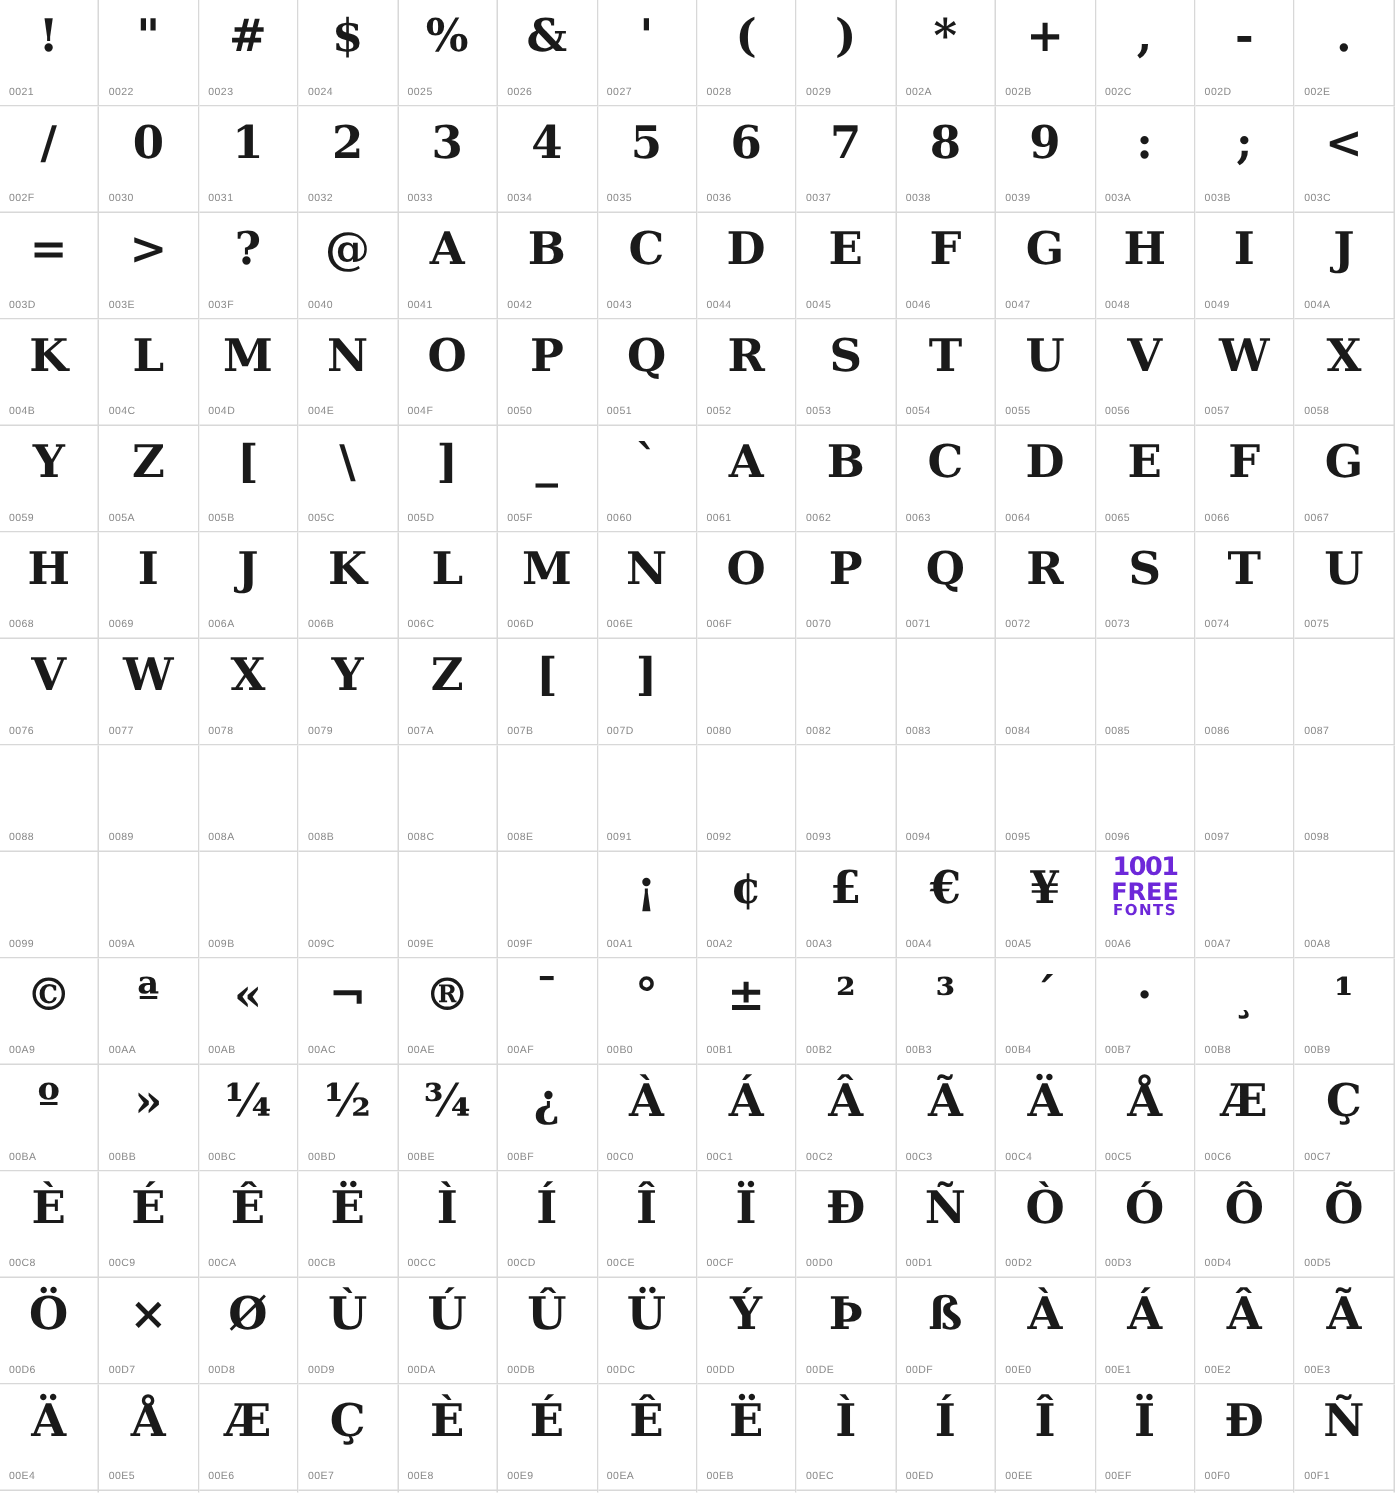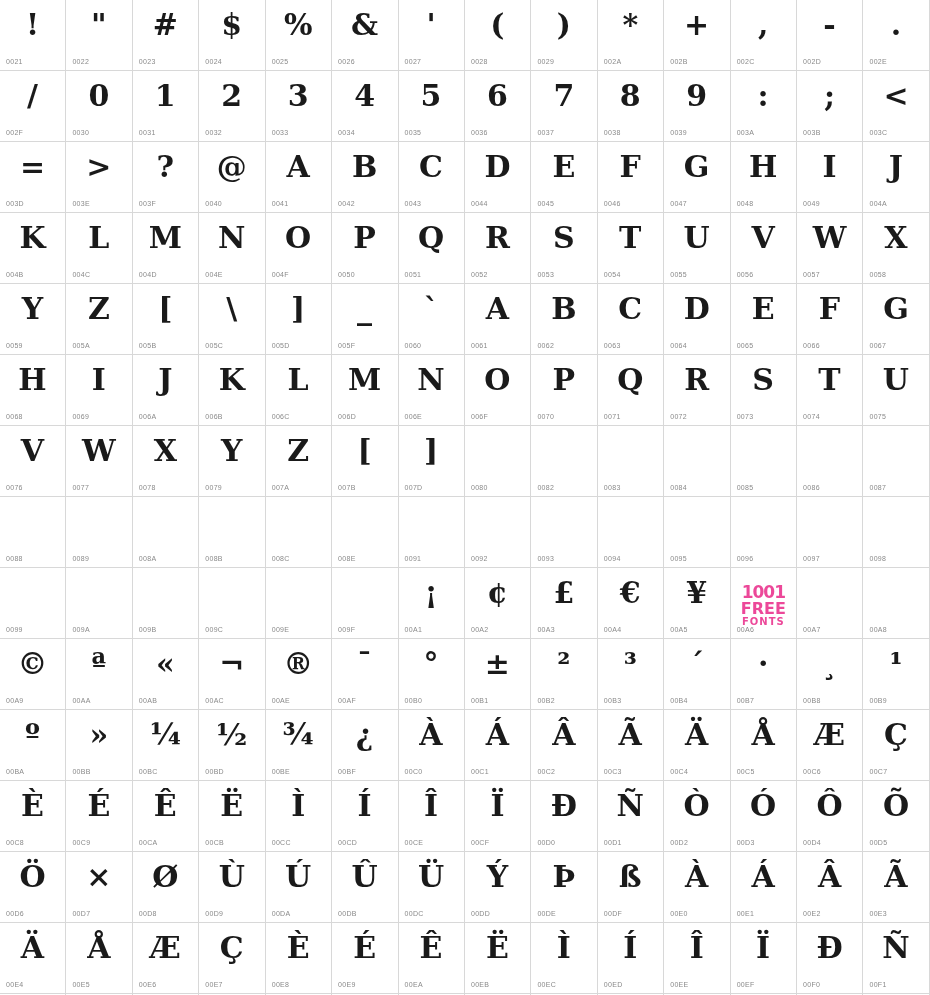--- a/index.html
+++ b/index.html
@@ -50,26 +50,26 @@
     font-family: "Liberation Sans", sans-serif;
     font-size: 7px;
     color: #8a8a8a;
     letter-spacing: 0.3px;
   }
   .cell.empty .glyph { color: transparent; }
   .logo {
     position: absolute;
     left: 0;
     right: 0;
-    top: 16px;
+    top: 2px;
     text-align: center;
     font-family: "DejaVu Sans", sans-serif;
     font-weight: bold;
     line-height: 1.0;
-    color: #ec4899;
+    color: #6d28d9;
   }
   .logo .l1 { font-size: 17px; letter-spacing: -1px; }
   .logo .l2 { font-size: 16px; letter-spacing: 0px; }
   .logo .l3 { font-size: 10px; letter-spacing: 1px; }
 </style>
 </head>
 <body>
 
 <div id="charmap">
   <div class="grid">

